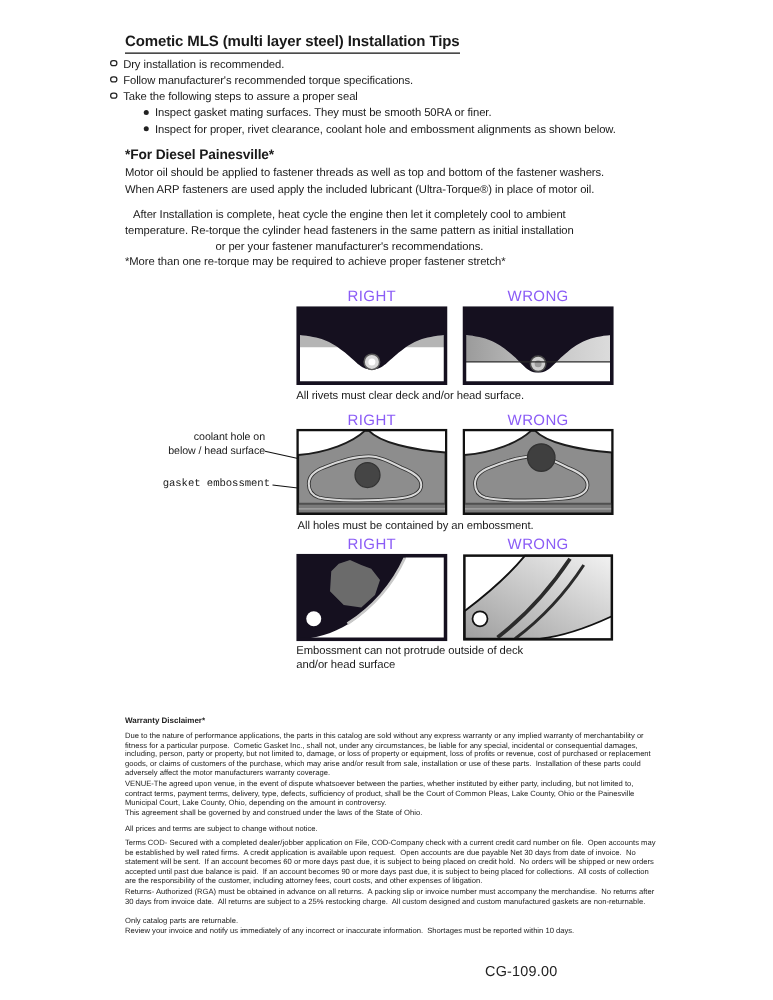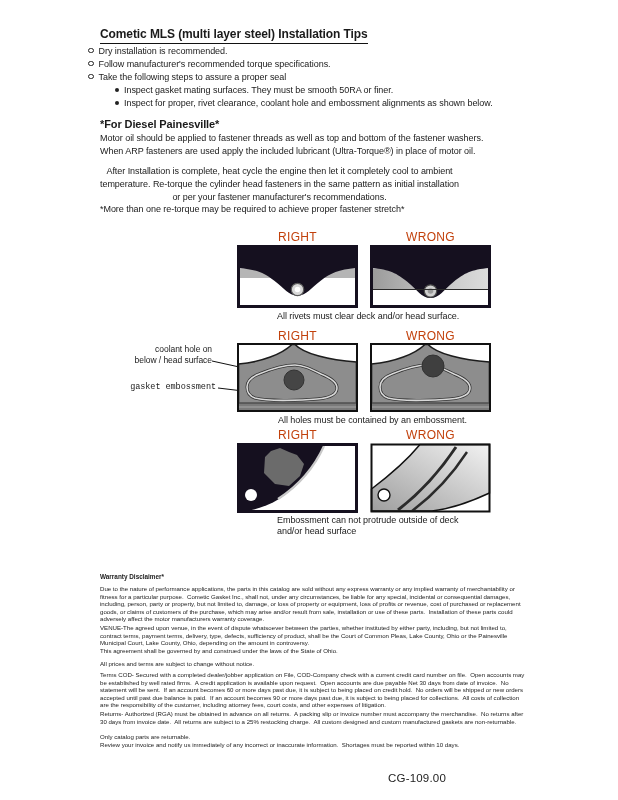--- a/index.html
+++ b/index.html
@@ -7,22 +7,22 @@
        font-family:"Liberation Sans", sans-serif;color:#1a1a1a;}
   .abs{position:absolute;}
   .title{font-size:12px;font-weight:bold;letter-spacing:-0.1px;
          border-bottom:1.5px solid #111;padding-bottom:2px;}
   .body-txt{font-size:9px;line-height:13px;letter-spacing:-0.05px;white-space:pre-line;}
   .b-row{height:13px;display:flex;align-items:center;gap:5px;font-size:9px;letter-spacing:-0.05px;}
   .b-sub{margin-left:27px;}
   .ring{width:3.5px;height:3.5px;border:1px solid #222;border-radius:50%;flex:0 0 auto;}
   .dot{width:4px;height:4px;background:#222;border-radius:50%;flex:0 0 auto;}
   .h2{font-size:11px;font-weight:bold;letter-spacing:-0.1px;}
-  .diag-label{width:121px;text-align:center;font-size:12px;letter-spacing:0.3px;color:#c2410c;}
-  .caption{font-size:9px;letter-spacing:-0.05px;line-height:11px;white-space:pre-line;margin-left:40px;}
+  .diag-label{width:121px;text-align:center;font-size:12px;letter-spacing:0.3px;color:#8b5cf6;}
+  .caption{font-size:9px;letter-spacing:-0.05px;line-height:11px;white-space:pre-line;}
   .ann{font-size:8.5px;line-height:11px;text-align:right;white-space:pre-line;letter-spacing:-0.05px;}
   .legal{font-size:6.1px;line-height:7.5px;white-space:pre;letter-spacing:0px;color:#222;}
   .legal-h{font-size:6.4px;font-weight:bold;white-space:pre;color:#222;}
   .pagenum{font-size:11.5px;color:#222;letter-spacing:0.2px;}
   svg{display:block;}
 </style>
 </head>
 <body>
 
 <div class="abs" style="left:100px;top:24px;">

